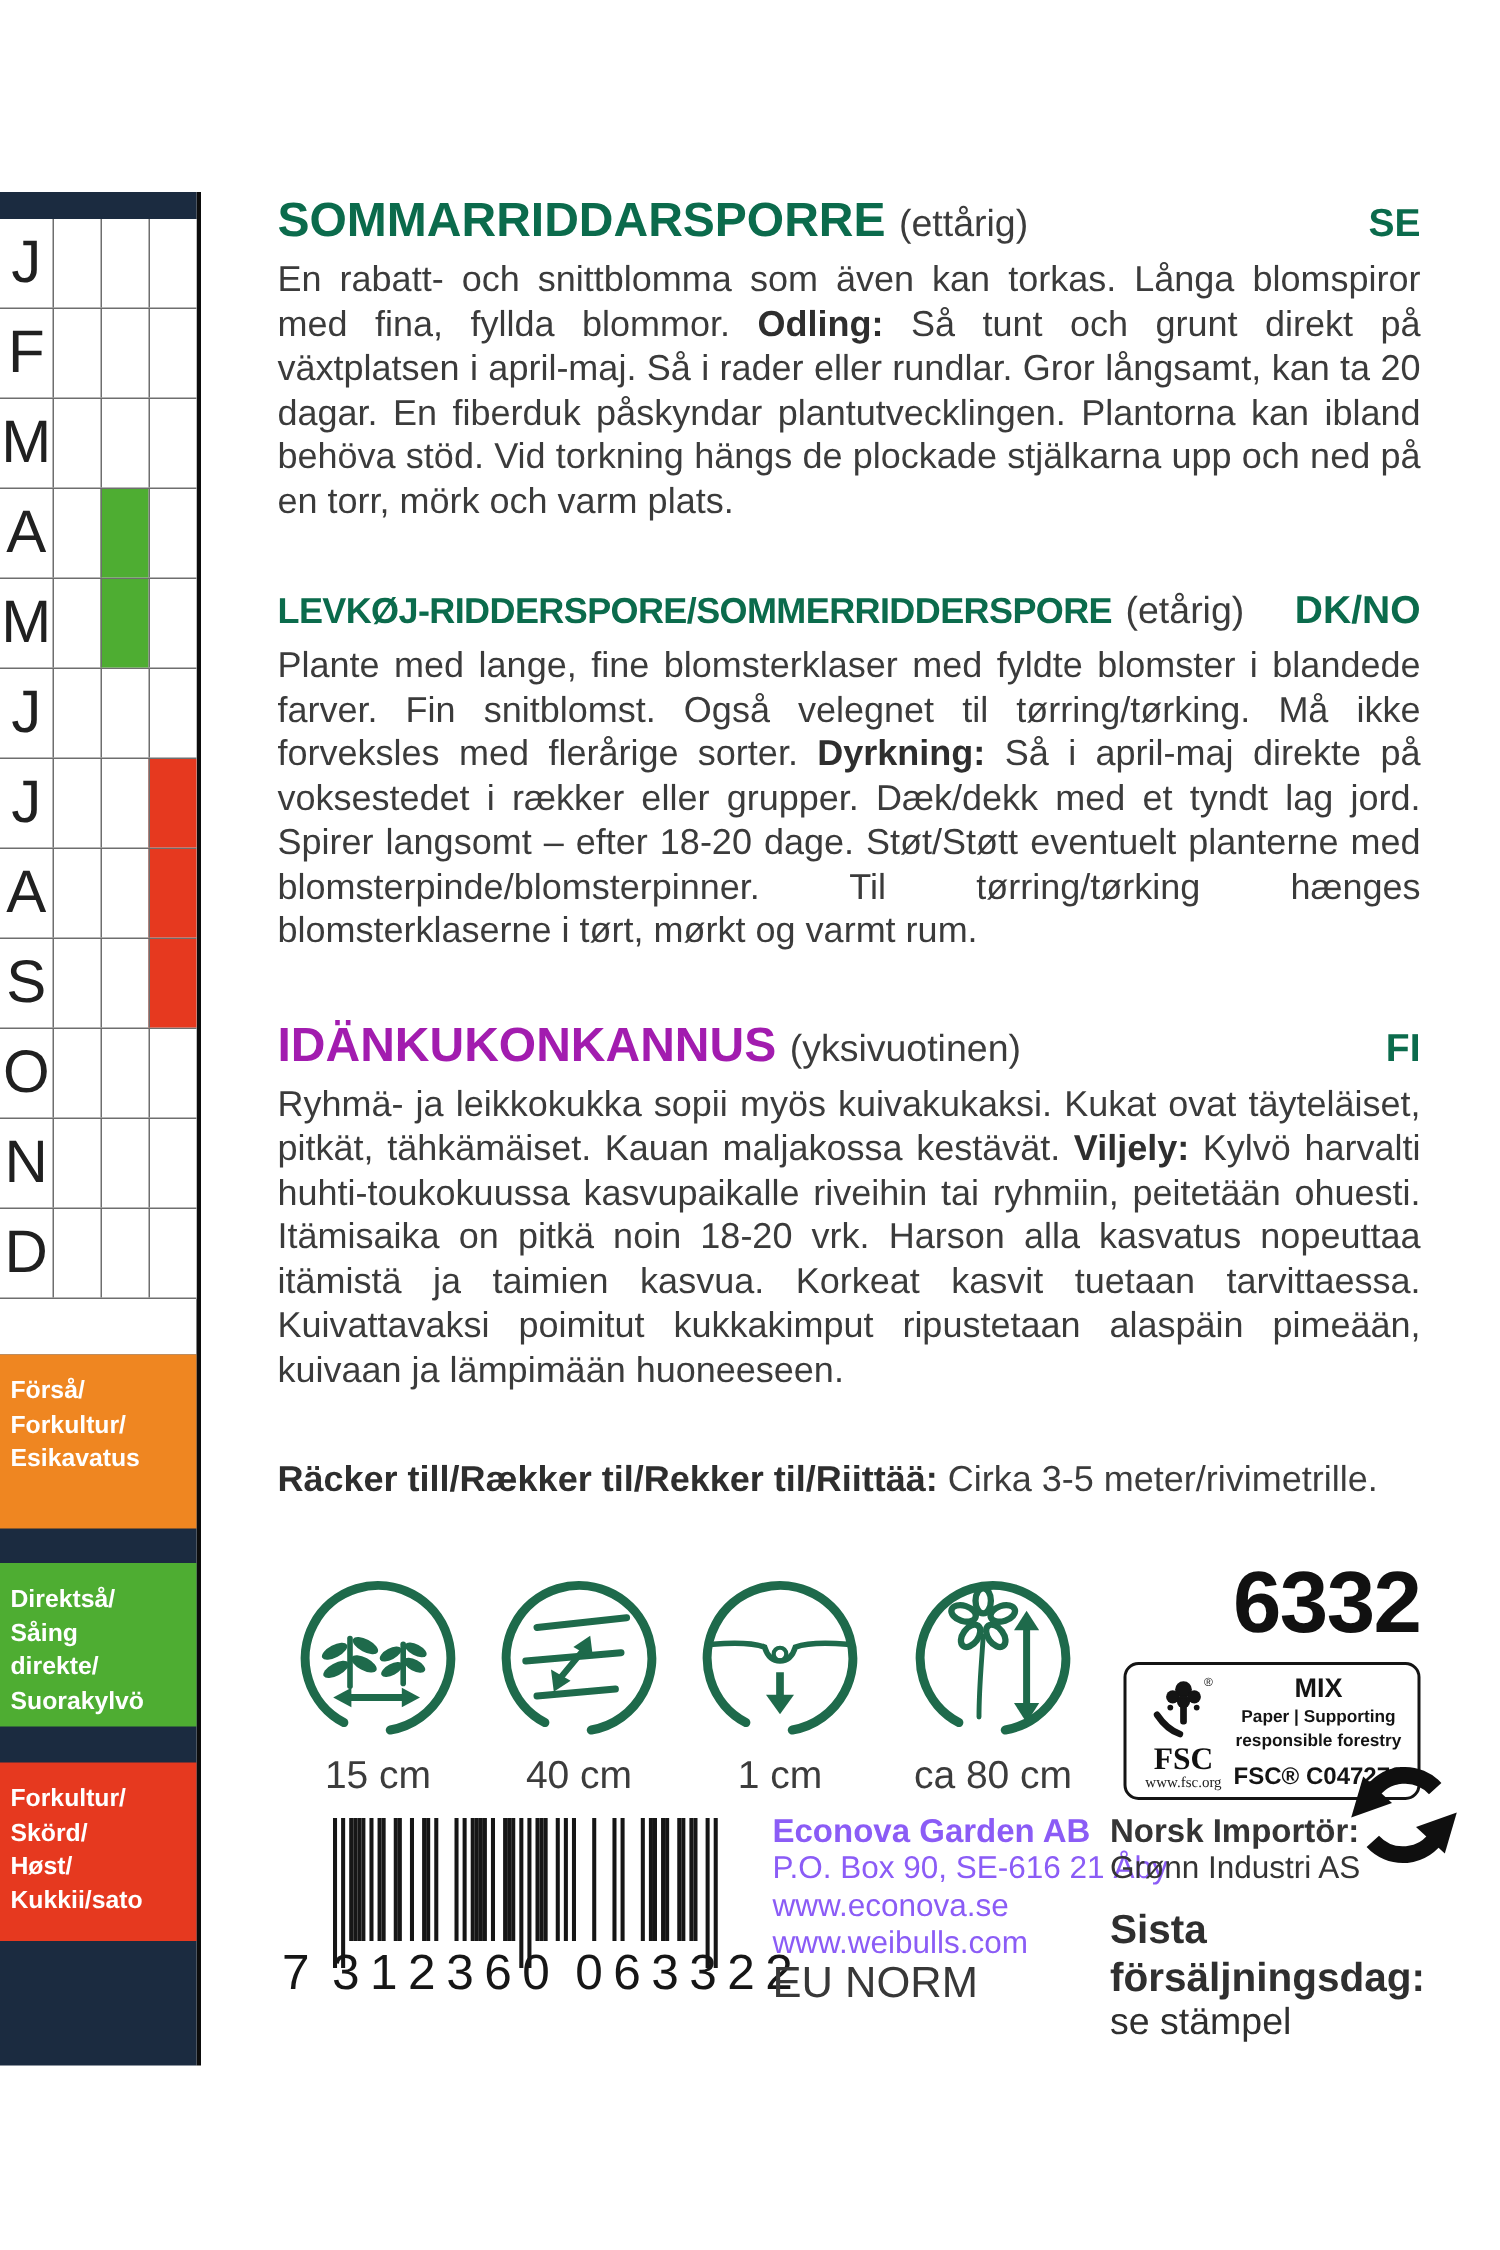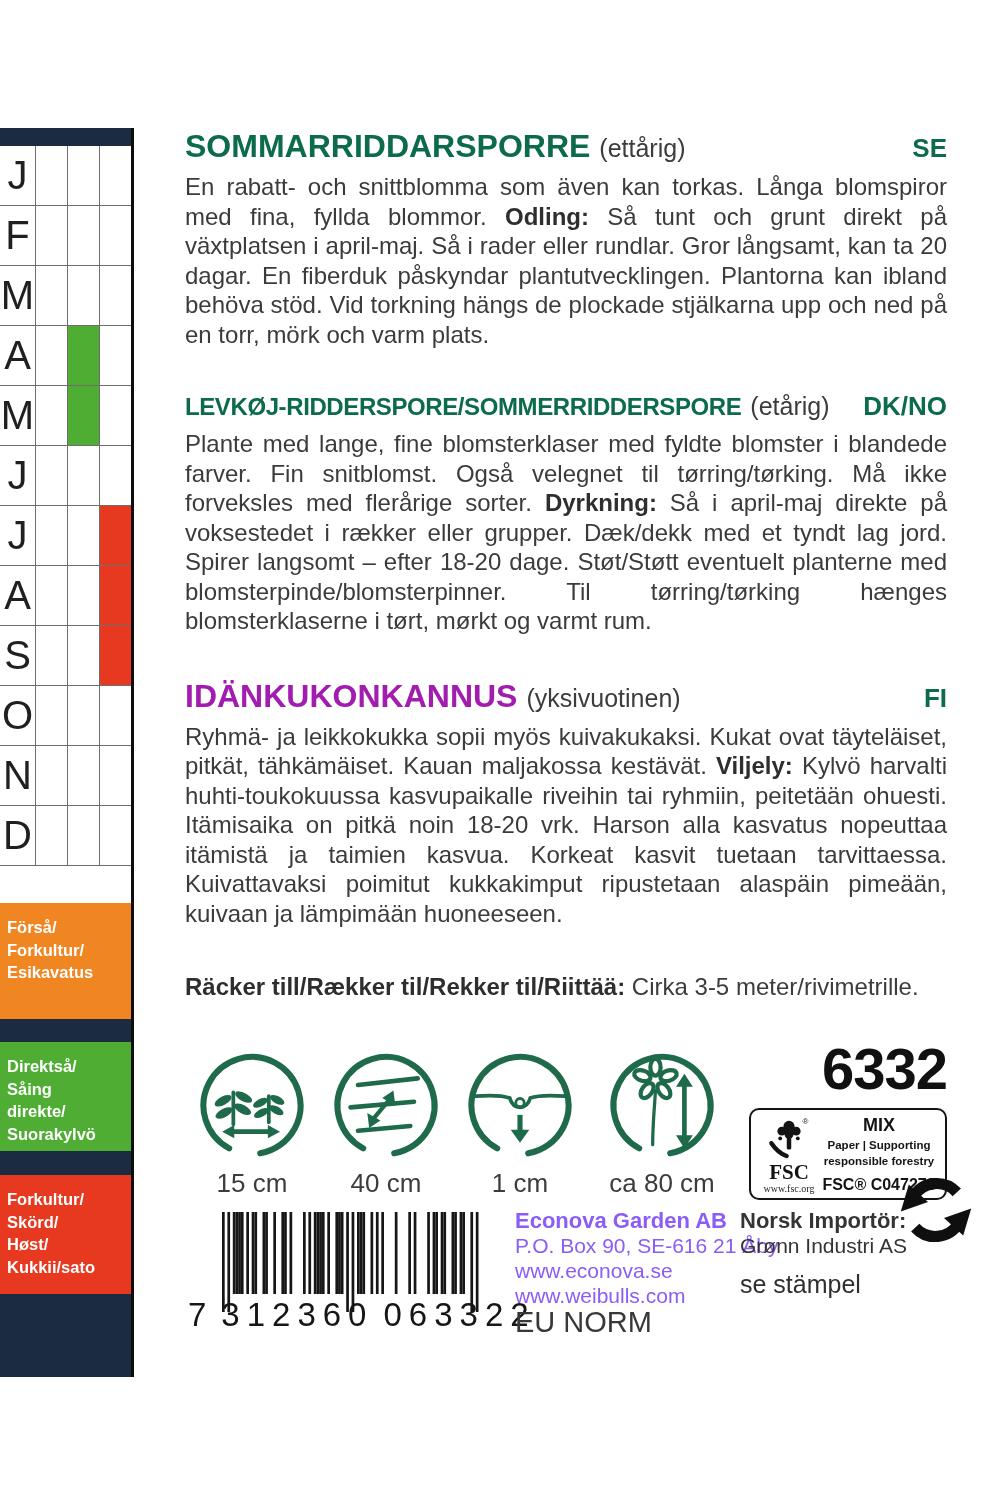--- a/index.html
+++ b/index.html
@@ -362,20 +362,21 @@
 </div>
 
 <div id="eu-norm">EU NORM</div>
 
 <div id="importer">
   <div class="name">Norsk Importör:</div>
   <div>Grønn Industri AS</div>
 </div>
 
 <div id="last-sale">
+  <div class="lbl">Sista försäljningsdag:</div>
   <div class="val">se stämpel</div>
 </div>
 
 <svg id="green-dot" width="80" height="80" viewBox="0 0 100 100">
   <path d="M76 28 A34 34 0 0 0 22 33" fill="none" stroke="#0f0f0f" stroke-width="14"></path>
   <polygon points="6,52 16,18 40,40" fill="#0f0f0f"></polygon>
   <path d="M24 72 A34 34 0 0 0 78 67" fill="none" stroke="#0f0f0f" stroke-width="14"></path>
   <polygon points="94,48 84,82 60,60" fill="#0f0f0f"></polygon>
 </svg>
 

